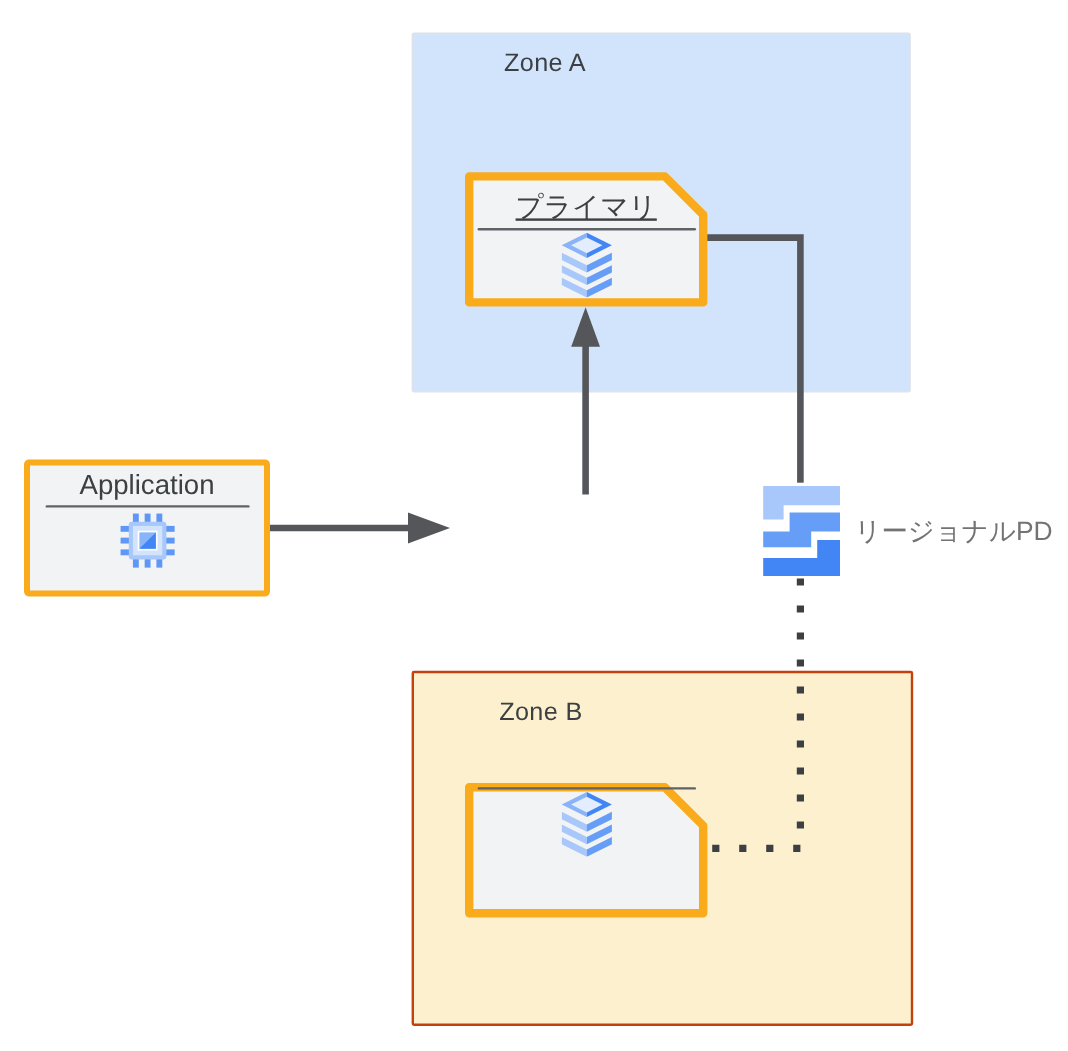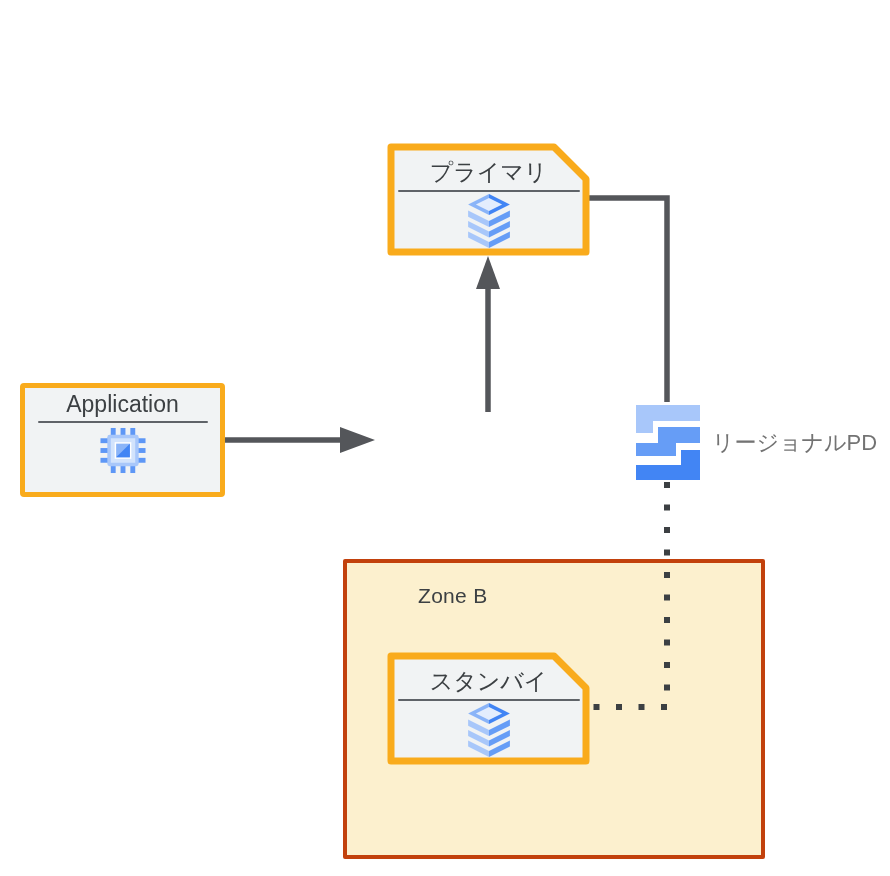--- a/index.html
+++ b/index.html
@@ -2,21 +2,21 @@
 <html><head>
 <meta charset="utf-8">
 <style>
   html,body{margin:0;padding:0;background:#ffffff;}
   .canvas{
     position:relative;width:890px;height:876px;background:#ffffff;overflow:hidden;
     font-family:"Liberation Sans","DejaVu Sans",sans-serif;color:#3C4043;
   }
   .zone{position:absolute;border-radius:2px;z-index:1;}
   .zone-a{left:343px;top:27px;width:414px;height:298px;background:#D2E3FC;border:1px solid #DFE1E5;}
-  .zone-b{left:343px;top:559px;width:414px;height:292px;background:#FCF0CE;border:4px solid #c2410c;}
+  .zone-b{left:343px;top:559px;width:414px;height:292px;background:#FCF0CE;border:2px solid #c2410c;}
   .zone-label{position:absolute;font-size:21px;letter-spacing:.3px;color:#3C4043;}
   .zone-a .zone-label{left:76px;top:13px;}
   .zone-b .zone-label{left:71px;top:21px;}
 
   svg.lines{position:absolute;left:0;top:0;z-index:2;}
 
   .node{position:absolute;z-index:3;box-sizing:border-box;}
 
   .card-app{
     left:20px;top:383px;width:205px;height:114px;
@@ -28,21 +28,21 @@
   .divider{height:2px;background:#5F6368;border-radius:1px;}
   .card-app .divider{width:170px;margin-top:3px;}
   .card-app .node-icon{margin-top:4px;}
 
   .card-notched{width:203px;height:113px;}
   .card-primary{left:387px;top:143px;}
   .card-standby{left:387px;top:652px;}
   .card-frame{position:absolute;left:0;top:0;}
   .card-content{
     position:absolute;left:0;top:0;width:100%;height:100%;
-    display:flex;flex-direction:column;align-items:center;
+    display:flex;flex-direction:column;align-items:center;text-decoration:underline;
   }
   .card-notched .card-title{margin-top:15px;}
   .card-notched .divider{width:182px;margin-top:4px;}
   .card-notched .node-icon{margin-top:2px;}
 
   .ip-box{
     left:376px;top:412px;width:223px;height:58px;
     background:#ffffff;border:4px solid #D9DBDE;border-radius:2px;
     display:flex;align-items:center;justify-content:center;
     font-size:21px;color:#3C4043;
@@ -52,20 +52,23 @@
   .pd-label{
     position:absolute;left:712px;top:428px;z-index:3;
     font-size:22px;color:#737373;white-space:nowrap;
   }
 </style>
 </head>
 <body>
 
 <div class="canvas">
 
+  <div class="zone zone-a">
+    <span class="zone-label">Zone A</span>
+  </div>
   <div class="zone zone-b">
     <span class="zone-label">Zone B</span>
   </div>
 
   <svg class="lines" width="890" height="876" viewBox="0 0 890 876">
     <g>
       <line x1="225" y1="440" x2="342" y2="440" stroke="#54565A" stroke-width="5.5"></line>
       <polygon points="340,427 375,440 340,453" fill="#54565A"></polygon>
     </g>
     <g>
@@ -126,21 +129,20 @@
         <polygon points="24,55 48,43 48,50 24,62" fill="#669DF6"></polygon>
       </svg>
     </div>
   </div>
 
   <div class="node card-notched card-standby">
     <svg class="card-frame" width="203" height="113" viewBox="0 0 203 113">
       <path d="M4,4 H167 L199,36 V109 H4 Z" fill="#F1F3F4" stroke="#F9AB1C" stroke-width="7" stroke-linejoin="round"></path>
     </svg>
     <div class="card-content">
-      <div class="card-title">スタンバイ</div>
       <div class="divider"></div>
       <svg class="node-icon" width="42" height="54" viewBox="0 0 48 62">
         <polygon points="24,0 0,12 24,24" fill="#8AB4F8"></polygon>
         <polygon points="24,0 48,12 24,24" fill="#4285F4"></polygon>
         <polygon points="24,4.5 39,12 24,19.5 9,12" fill="#E3EDFD"></polygon>
         <polygon points="0,19 24,31 24,38 0,26" fill="#A8C7FA"></polygon>
         <polygon points="24,31 48,19 48,26 24,38" fill="#669DF6"></polygon>
         <polygon points="0,31 24,43 24,50 0,38" fill="#A8C7FA"></polygon>
         <polygon points="24,43 48,31 48,38 24,50" fill="#669DF6"></polygon>
         <polygon points="0,43 24,55 24,62 0,50" fill="#A8C7FA"></polygon>

